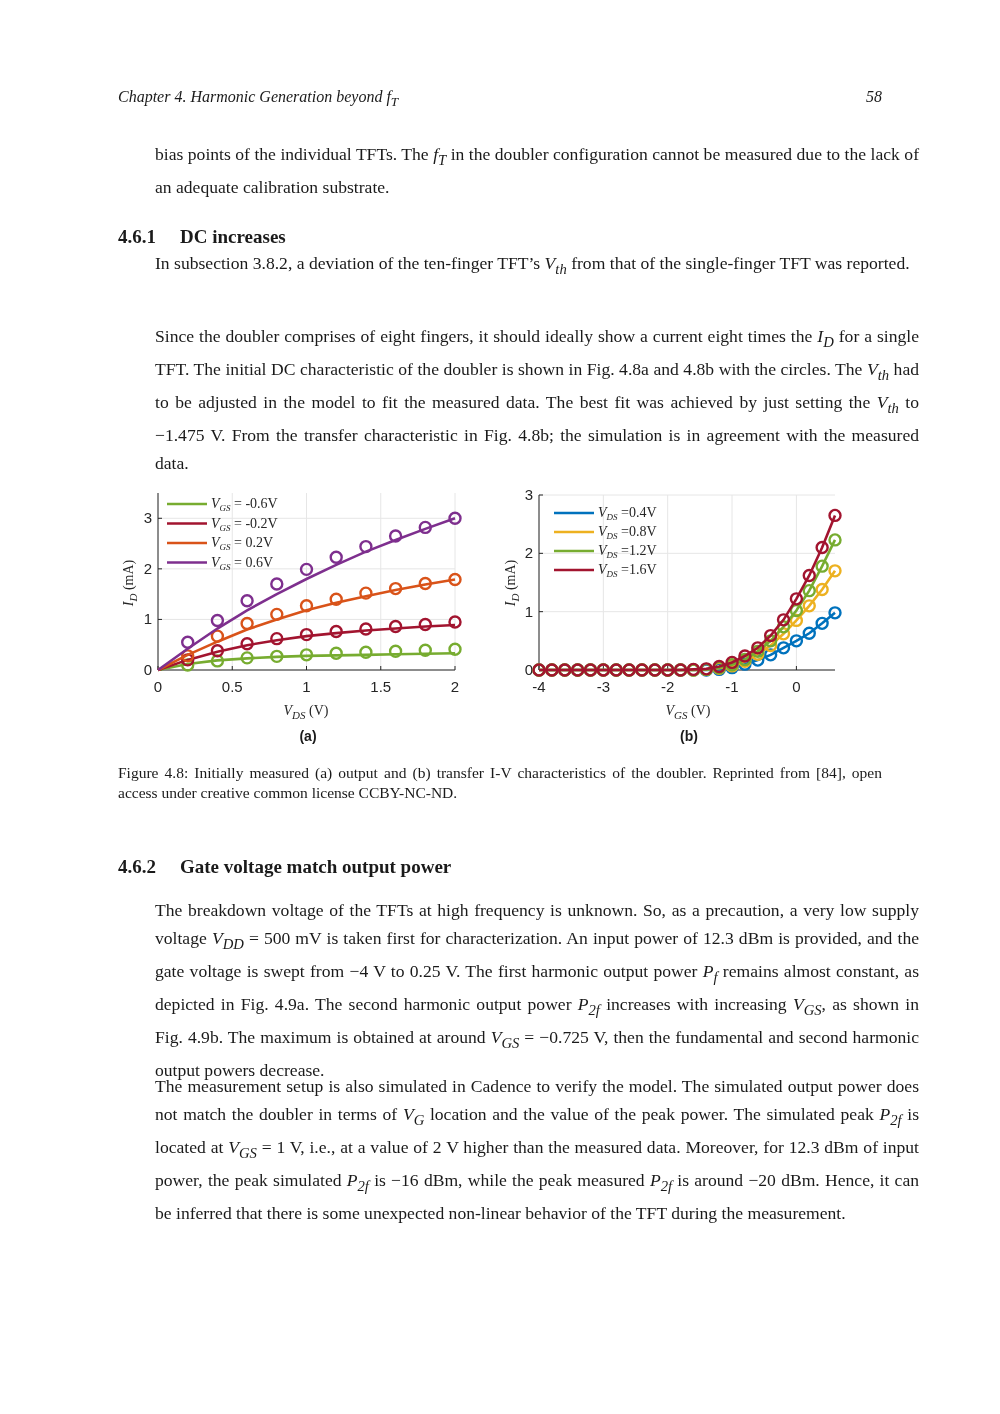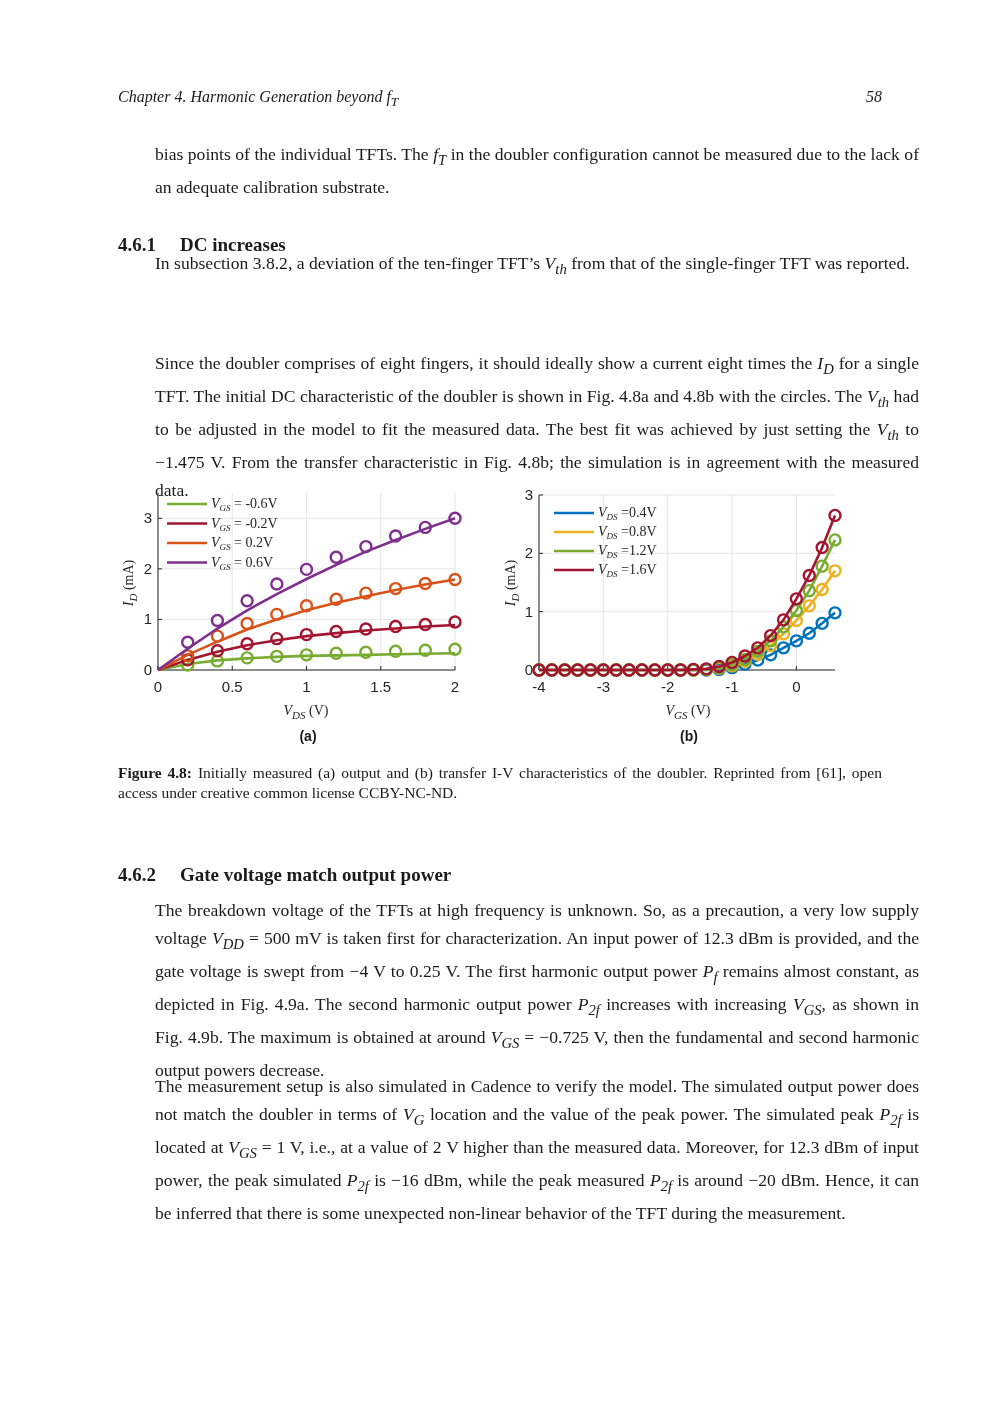--- a/index.html
+++ b/index.html
@@ -4,24 +4,24 @@
 <style>
   html, body { margin:0; padding:0; background:#ffffff; }
   body { width:1000px; height:1414px; position:relative; font-family:"Liberation Serif", "DejaVu Serif", serif; color:#1a1a1a; overflow:hidden; }
   .abs { position:absolute; }
   .header { left:118px; top:88px; width:764px; font-size:16px; }
   .header .chap { font-style:italic; }
   .header .pg { position:absolute; right:0; top:0;font-style:italic; }
   .para { left:118px; width:764px; font-size:17.6px; line-height:27.6px; text-align:justify;margin-left:37px; }
   .para p { margin:0; }
   .h2 { left:118px; font-size:19px; font-weight:bold; }
-  .h2 .num { display:inline-block; width:62px;margin-top:8px; }
+  .h2 .num { display:inline-block; width:62px; }
   .math { font-style:italic; }
   .caption { left:118px; width:764px; font-size:15.5px; line-height:20px; text-align:justify; }
-  .caption b { font-weight:bold; }
+  .caption b { font-weight:normal; }
   .sublabel { font-family:"Liberation Sans", sans-serif; font-weight:bold; font-size:14px; }
   svg text { font-family:"Liberation Sans", sans-serif; }
   .legtxt { font-family:"Liberation Serif", serif; font-size:14px; }
 </style>
 </head>
 <body>
 
 <div class="abs header">
   <span class="chap"><span>Chapter 4. Harmonic Generation beyond f</span><sub>T</sub></span>
   <span class="pg">58</span>
@@ -32,21 +32,21 @@
 </div>
 
 <div class="abs h2" style="top:226px;">
   <span class="num">4.6.1</span><span>DC increases</span>
 </div>
 
 <div class="abs para" style="top:250px;">
   <p><span>In subsection 3.8.2, a deviation of the ten-finger TFT’s </span><span class="math">V<sub>th</sub></span><span> from that of the single-finger TFT was reported.</span></p>
 </div>
 
-<div class="abs para" style="top:350px;">
+<div class="abs para" style="top:323px;">
   <p><span>Since the doubler comprises of eight fingers, it should ideally show a current eight times the </span><span class="math">I<sub>D</sub></span><span> for a single TFT. The initial DC characteristic of the doubler is shown in Fig. 4.8a and 4.8b with the circles. The </span><span class="math">V<sub>th</sub></span><span> had to be adjusted in the model to fit the measured data. The best fit was achieved by just setting the </span><span class="math">V<sub>th</sub></span><span> to −1.475 V. From the transfer characteristic in Fig. 4.8b; the simulation is in agreement with the measured data.</span></p>
 </div>
 
 <svg class="abs" style="left:110px; top:480px;" width="380" height="270" viewBox="110 480 380 270">
   <g id="gridA" stroke="#e6e6e6" stroke-width="1">
       <line x1="158" y1="670" x2="158" y2="493"></line>
       <line x1="232.25" y1="670" x2="232.25" y2="493"></line>
       <line x1="306.5" y1="670" x2="306.5" y2="493"></line>
       <line x1="380.75" y1="670" x2="380.75" y2="493"></line>
       <line x1="455" y1="670" x2="455" y2="493"></line>
@@ -303,21 +303,21 @@
       <text x="598" y="555" font-size="14" fill="#262626" class="legtxt"><tspan font-style="italic">V</tspan><tspan font-style="italic" font-size="9" dy="3">DS</tspan><tspan dy="-3"> =1.2V</tspan></text>
       <line x1="554" y1="570" x2="594" y2="570" stroke="#a2142f" stroke-width="2.6"></line>
       <text x="598" y="574" font-size="14" fill="#262626" class="legtxt"><tspan font-style="italic">V</tspan><tspan font-style="italic" font-size="9" dy="3">DS</tspan><tspan dy="-3"> =1.6V</tspan></text>
     </g>
   <text x="688" y="715" font-size="17" text-anchor="middle" fill="#262626" class="legtxt"><tspan font-style="italic">V</tspan><tspan font-style="italic" font-size="11" dy="4">GS</tspan><tspan dy="-4"> (V)</tspan></text>
   <text transform="translate(515,583) rotate(-90)" font-size="17" text-anchor="middle" fill="#262626" class="legtxt"><tspan font-style="italic">I</tspan><tspan font-style="italic" font-size="11" dy="4">D</tspan><tspan dy="-4"> (mA)</tspan></text>
   <text x="689" y="741" text-anchor="middle" class="sublabel" font-weight="bold" font-size="14" fill="#1a1a1a">(b)</text>
 </svg>
 
 <div class="abs caption" style="top:763px;">
-  <b>Figure 4.8:</b><span> Initially measured (a) output and (b) transfer I-V characteristics of the doubler. Reprinted from [61], open access under creative common license CCBY-NC-ND.</span>
+  <b>Figure 4.8:</b><span> Initially measured (a) output and (b) transfer I-V characteristics of the doubler. Reprinted from [84], open access under creative common license CCBY-NC-ND.</span>
 </div>
 
 <div class="abs h2" style="top:856px;">
   <span class="num">4.6.2</span><span>Gate voltage match output power</span>
 </div>
 
 <div class="abs para" style="top:897px;">
   <p><span>The breakdown voltage of the TFTs at high frequency is unknown. So, as a precaution, a very low supply voltage </span><span class="math">V<sub>DD</sub></span><span> = 500 mV is taken first for characterization. An input power of 12.3 dBm is provided, and the gate voltage is swept from −4 V to 0.25 V. The first harmonic output power </span><span class="math">P<sub>f</sub></span><span> remains almost constant, as depicted in Fig. 4.9a. The second harmonic output power </span><span class="math">P<sub>2f</sub></span><span> increases with increasing </span><span class="math">V<sub>GS</sub></span><span>, as shown in Fig. 4.9b. The maximum is obtained at around </span><span class="math">V<sub>GS</sub></span><span> = −0.725 V, then the fundamental and second harmonic output powers decrease.</span></p>
 </div>
 

